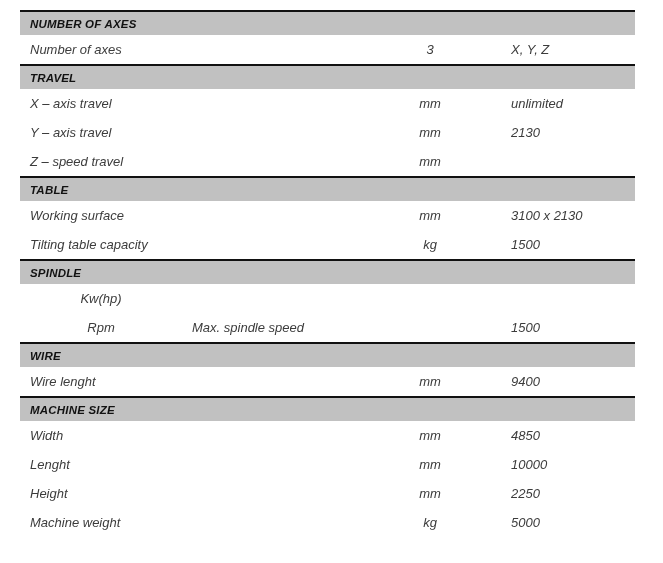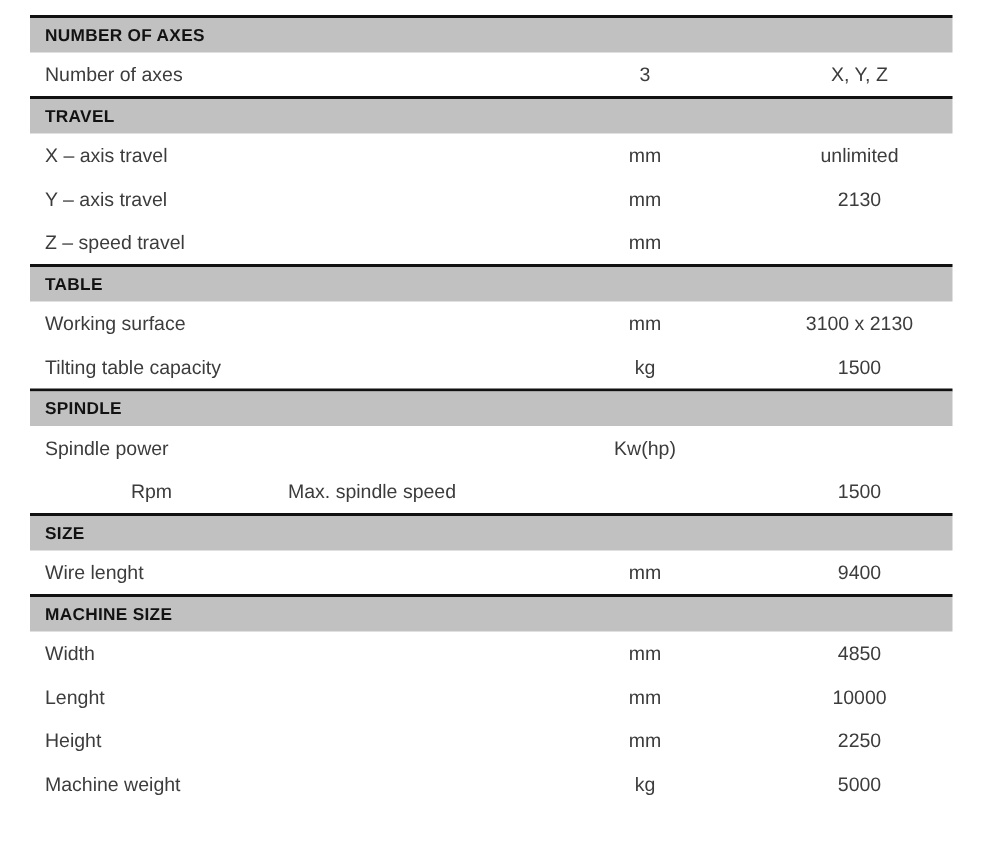--- a/index.html
+++ b/index.html
@@ -7,20 +7,21 @@
     padding: 0;
     background: #ffffff;
   }
   .page {
     position: relative;
     width: 663px;
     height: 563px;
     background: var(--bg, #ffffff);
     font-family: "Liberation Sans", sans-serif;
     overflow: hidden;
+    font-style: italic;
   }
   .spec-table {
     position: absolute;
     left: 20px;
     top: 10px;
     width: 615px;
   }
   .spec-section {
     border-top: 2px solid var(--separator, #111111);
   }
@@ -54,21 +55,20 @@
     padding-left: 10px;
     box-sizing: border-box;
     text-align: left;
   }
   .cell.unit {
     width: 162px;
     text-align: center;
   }
   .cell.value {
     width: 124px;
-    text-align: center;
   }
 </style>
 </head>
 <body>
 
 <div class="page" style="--bg: #ffffff; --header-bg: #c1c1c1; --header-text: #121212; --row-text: #3c3c3c; --separator: #111111;">
   <div class="spec-table" id="spec-table">
   <section class="spec-section">
     <div class="section-header">
       <span class="section-title">NUMBER OF AXES</span>
@@ -124,35 +124,34 @@
   </div>
 </div>
   </section>
 
   <section class="spec-section">
     <div class="section-header">
       <span class="section-title">SPINDLE</span>
     </div>
     <div class="section-rows">
   <div class="spec-row">
-    <span class="cell label">Spindle power</span>
     <span class="cell unit">Kw(hp)</span>
   </div>
 
   <div class="spec-row">
     <span class="cell unit">Rpm</span>
     <span class="cell label">Max. spindle speed</span>
     <span class="cell value">1500</span>
   </div>
 </div>
   </section>
 
   <section class="spec-section">
     <div class="section-header">
-      <span class="section-title">SIZE</span>
+      <span class="section-title">WIRE</span>
     </div>
     <div class="section-rows">
   <div class="spec-row">
     <span class="cell label">Wire lenght</span>
     <span class="cell unit">mm</span>
     <span class="cell value">9400</span>
   </div>
 </div>
   </section>
 

